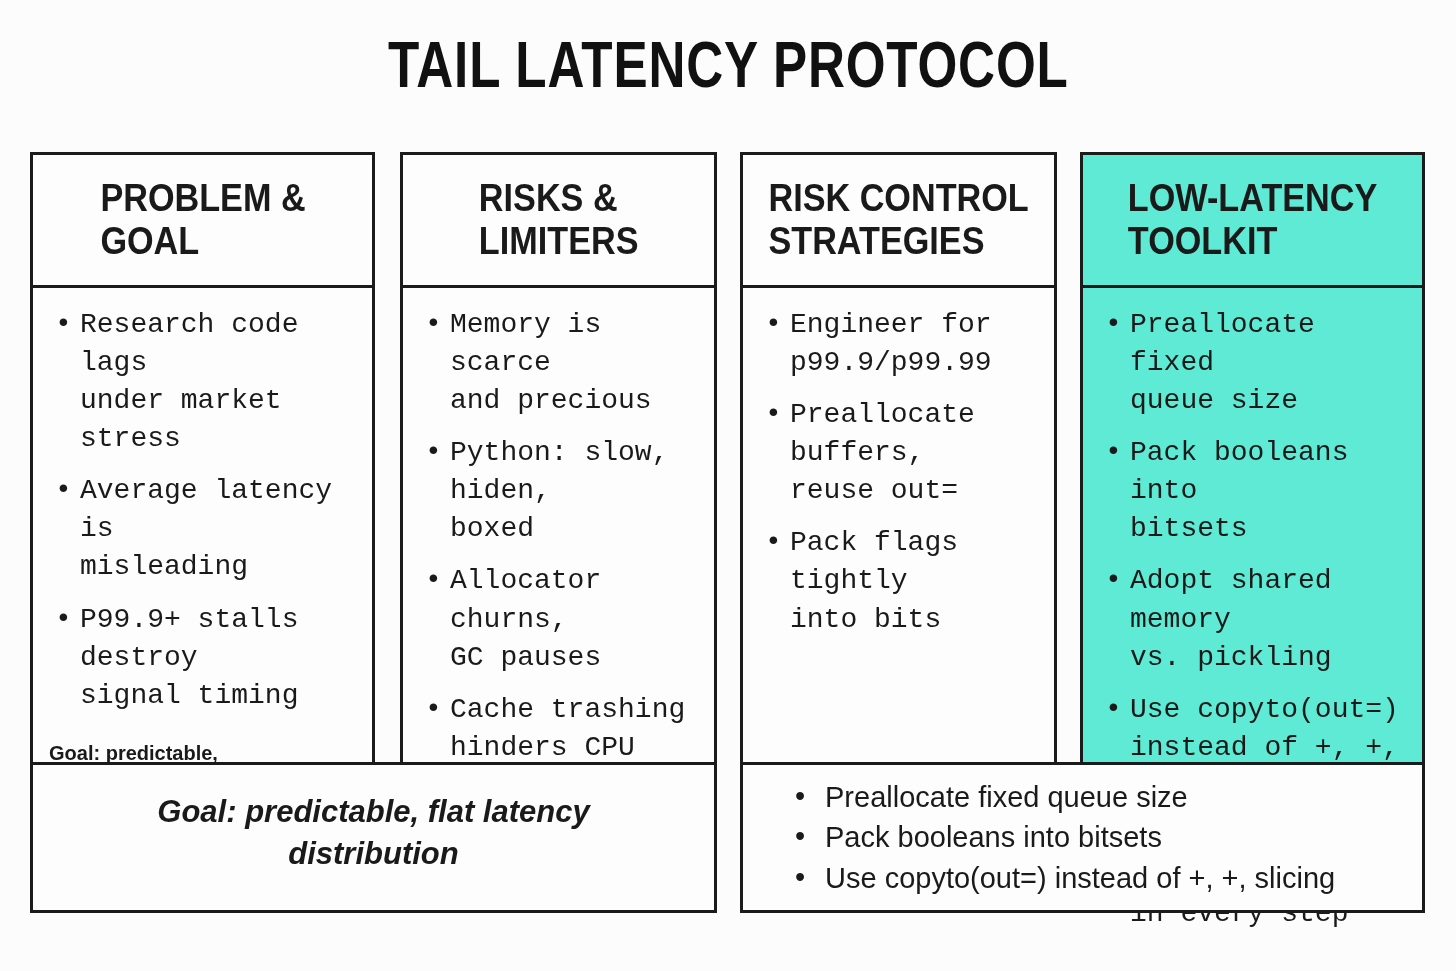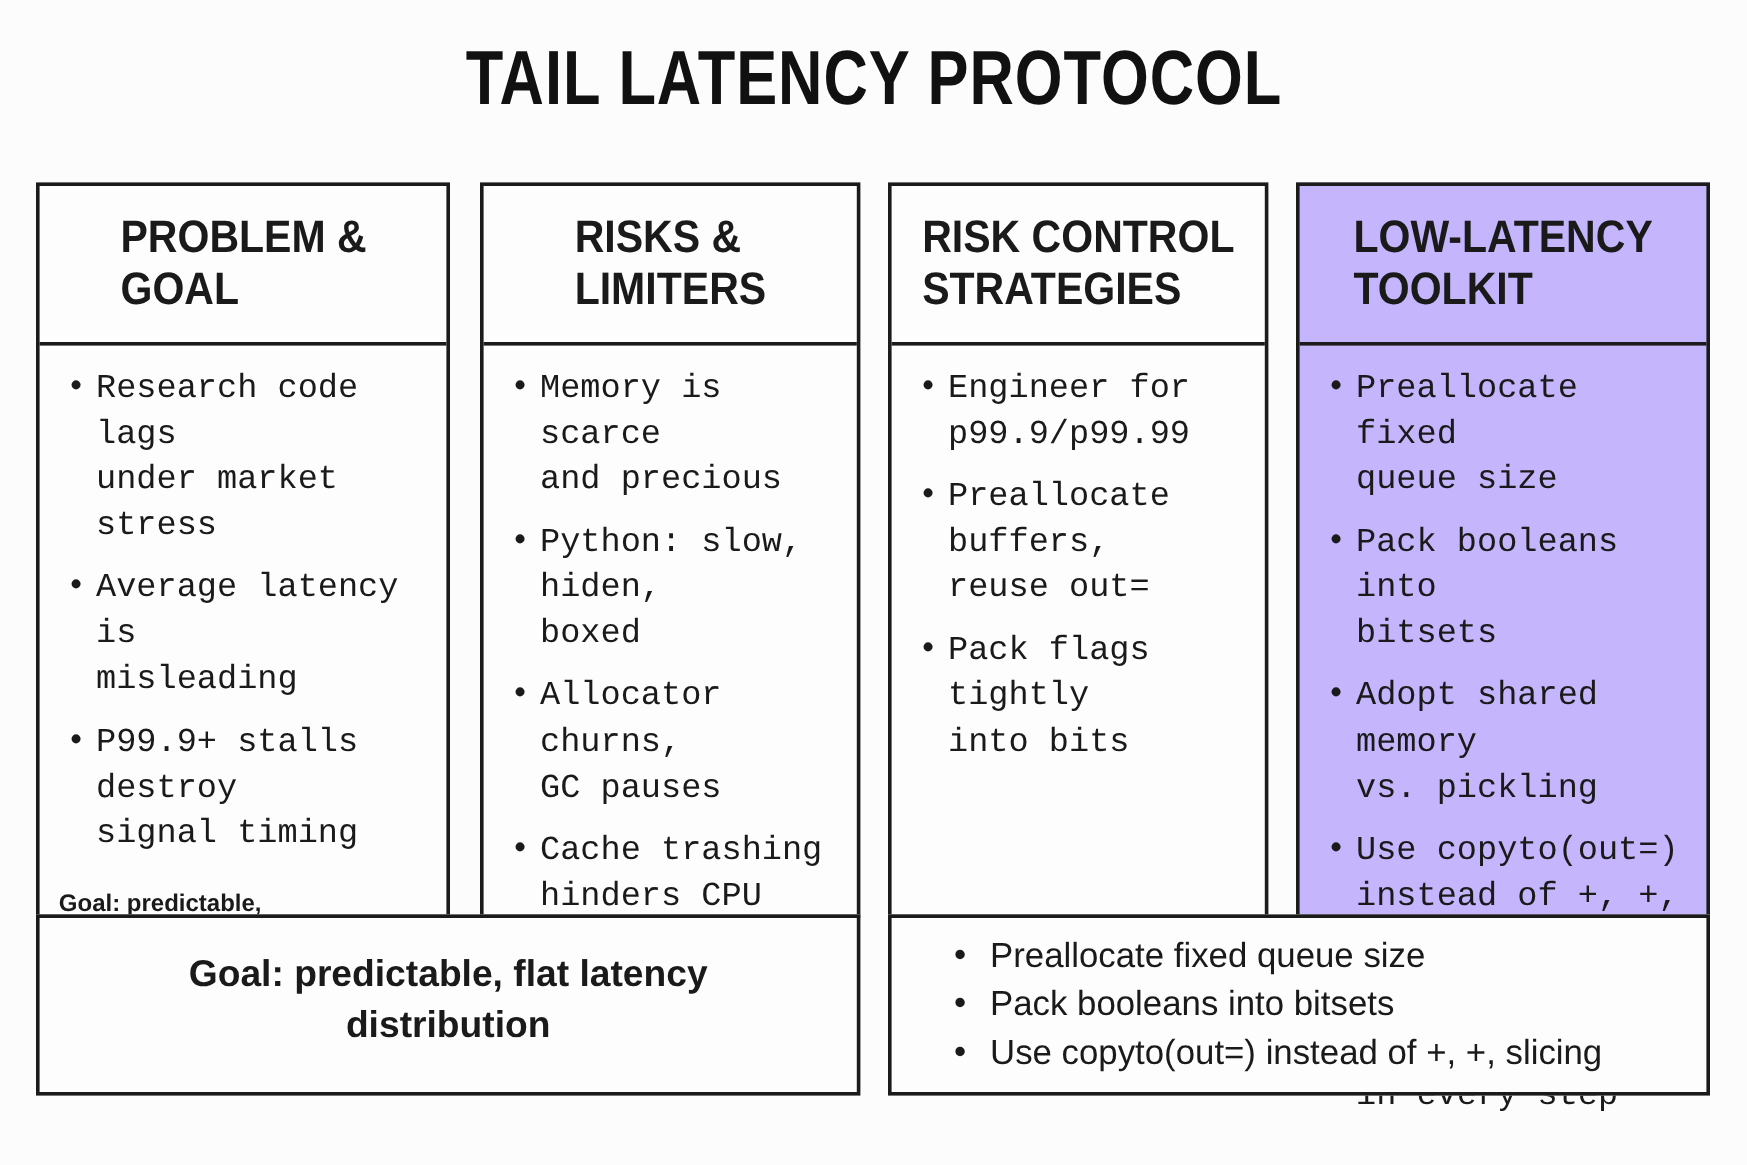--- a/index.html
+++ b/index.html
@@ -104,20 +104,21 @@
     border: 3px solid #1b1b1b;
     box-sizing: border-box;
     background: #fdfdfd;
   }
   .bottom-box.left {
     left: 0;
     width: 687px;
     display: flex;
     align-items: center;
     justify-content: center;
+    font-style: italic;
   }
   .bottom-box.right {
     left: 710px;
     width: 685px;
     display: flex;
     align-items: center;
   }
   .bottom-goal-text {
     text-align: center;
     font-size: 31px;
@@ -199,21 +200,21 @@
       <ul class="bullets">
           <li>Engineer for
 p99.9/p99.99</li>
           <li>Preallocate buffers,
 reuse out=</li>
           <li>Pack flags tightly
 into bits</li>
         </ul>
     </div>
 
-    <div class="col c4" style="background: #c4b5fd;">
+    <div class="col c4" style="background: #5eead4;">
       <div class="col-header">
         <span class="hdr-text">LOW-LATENCY
 TOOLKIT</span>
       </div>
       <ul class="bullets">
           <li>Preallocate fixed
 queue size</li>
           <li>Pack booleans into
 bitsets</li>
           <li>Adopt shared memory

